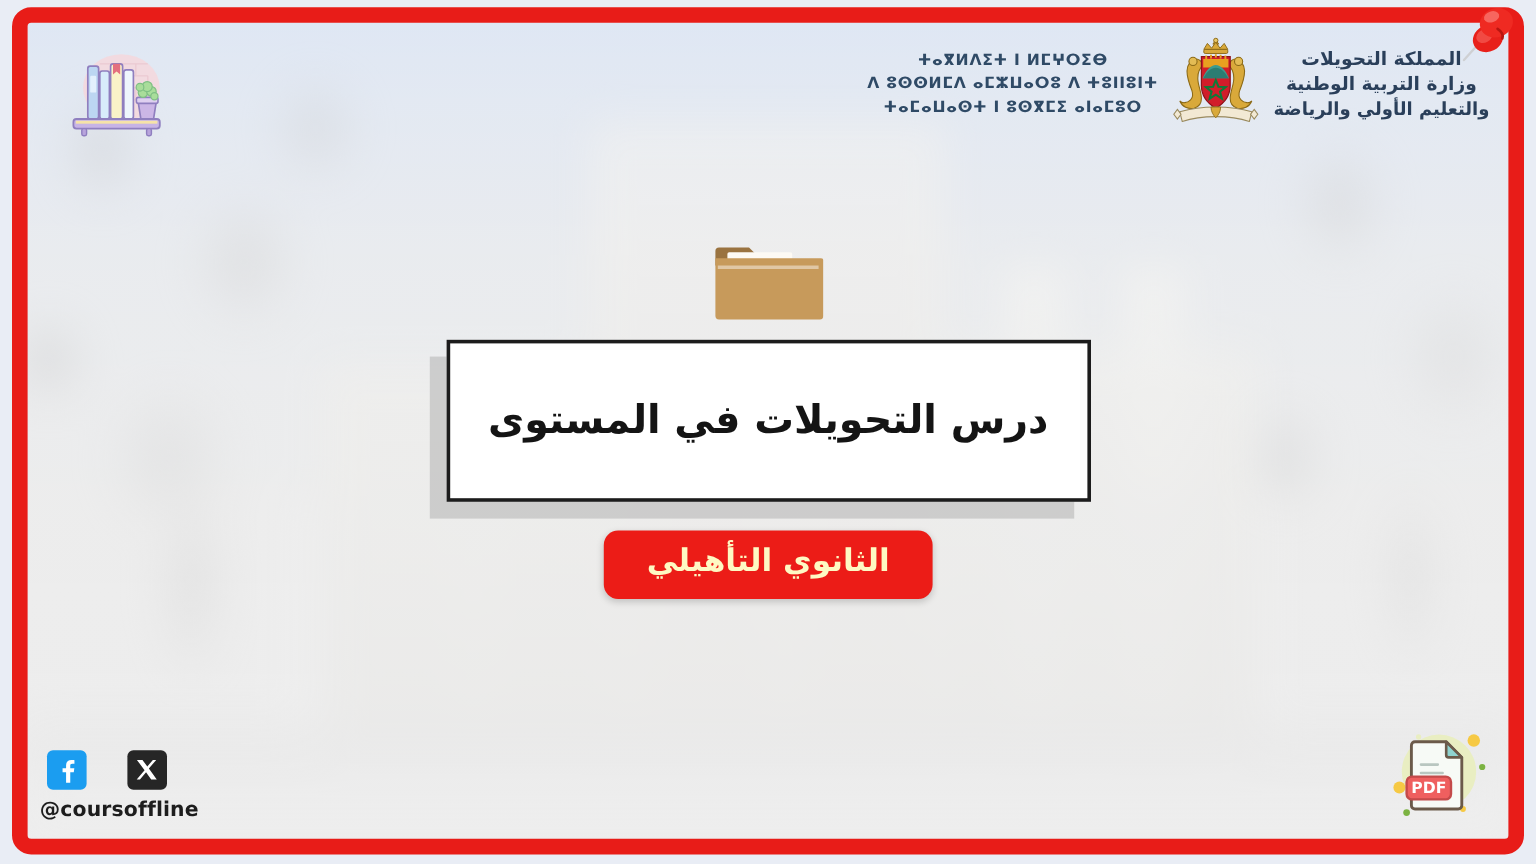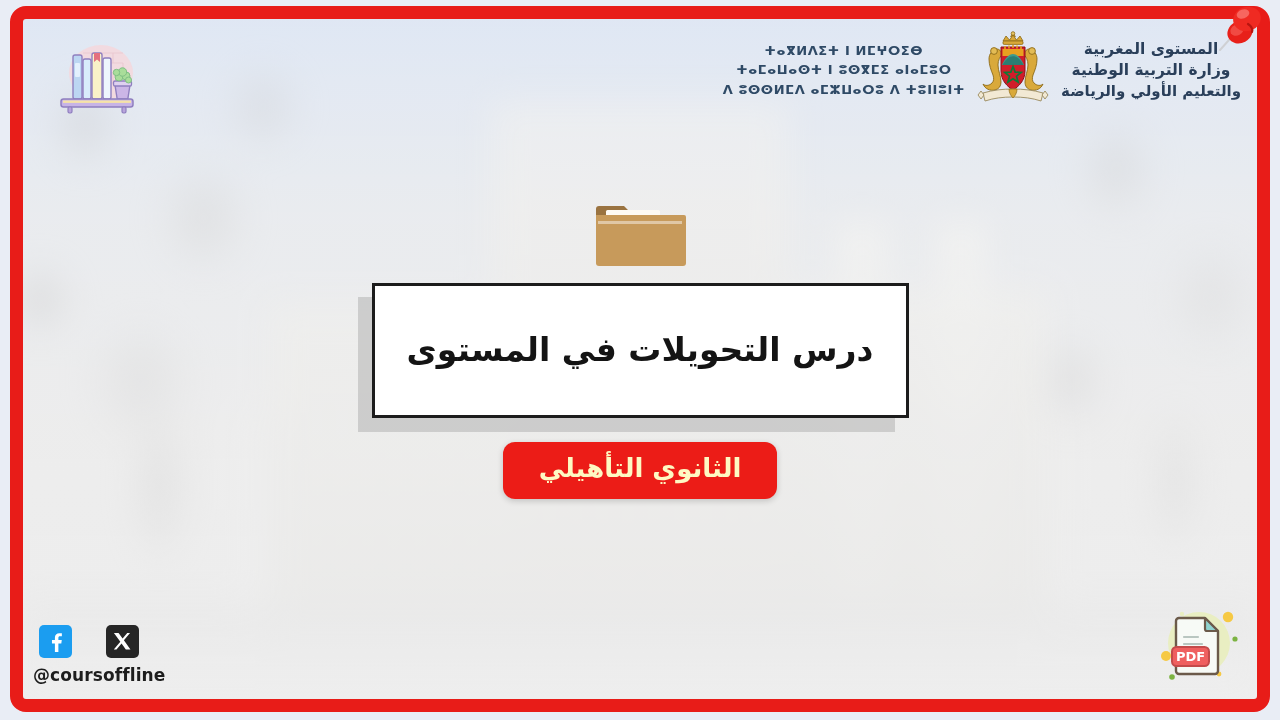--- a/index.html
+++ b/index.html
@@ -336,21 +336,21 @@
           <rect x="12" y="62" width="72" height="8" rx="2.5" fill="#c7b4e6" stroke="#8f7fbf" stroke-width="1.5"></rect>
           <rect x="14" y="63.5" width="68" height="2.4" fill="#f6e3a8"></rect>
           <rect x="19" y="70" width="4" height="6" rx="1.4" fill="#b8a4dc" stroke="#8f7fbf" stroke-width="1.2"></rect>
           <rect x="73" y="70" width="4" height="6" rx="1.4" fill="#b8a4dc" stroke="#8f7fbf" stroke-width="1.2"></rect>
         </svg>
       </div>
 
       <div id="ministry-logo">
 
         <div id="ministry-ar">
-          <div class="l1">المستوى المغربية</div>
+          <div class="l1">المملكة التحويلات</div>
           <div class="l2">وزارة التربية الوطنية</div>
           <div class="l3">والتعليم الأولي والرياضة</div>
         </div>
 
         <div id="coat-of-arms">
           <svg viewBox="0 0 76 82" width="76" height="82" xmlns="http://www.w3.org/2000/svg">
 
             <g fill="#d9a93a" stroke="#8c6a17" stroke-width=".8">
               <path d="M38 4l2.4 3.6h-4.8z"></path>
               <path d="M28 12l3-5 3.5 4 3.5-5 3.5 5 3.5-4 3 5z"></path>
@@ -381,22 +381,22 @@
               <path d="M8 64c10-3 20-4 30-4s20 1 30 4l-2 8c-9-3-18-4-28-4s-19 1-28 4z"></path>
               <path d="M6 62l3 4-3 4-3-4z"></path>
               <path d="M70 62l3 4-3 4-3-4z"></path>
             </g>
             <path d="M34 60c0 4 2 7 4 9 2-2 4-5 4-9z" fill="#d9a93a" stroke="#8c6a17" stroke-width=".7"></path>
           </svg>
         </div>
 
         <div id="ministry-tif">
           <div>ⵜⴰⴳⵍⴷⵉⵜ ⵏ ⵍⵎⵖⵔⵉⴱ</div>
+          <div>ⴷ ⵓⵙⵙⵍⵎⴷ ⴰⵎⵣⵡⴰⵔⵓ ⴷ ⵜⵓⵏⵏⵓⵏⵜ</div>
           <div>ⵜⴰⵎⴰⵡⴰⵙⵜ ⵏ ⵓⵙⴳⵎⵉ ⴰⵏⴰⵎⵓⵔ</div>
-          <div>ⴷ ⵓⵙⵙⵍⵎⴷ ⴰⵎⵣⵡⴰⵔⵓ ⴷ ⵜⵓⵏⵏⵓⵏⵜ</div>
         </div>
 
       </div>
     </div>
 
     <div id="center-group">
 
       <div id="folder-icon">
         <svg viewBox="0 0 92 66" width="92" height="66" xmlns="http://www.w3.org/2000/svg">
           <path d="M2 8a3 3 0 013-3h25l7 7h23v8H2z" fill="#9a7340"></path>

